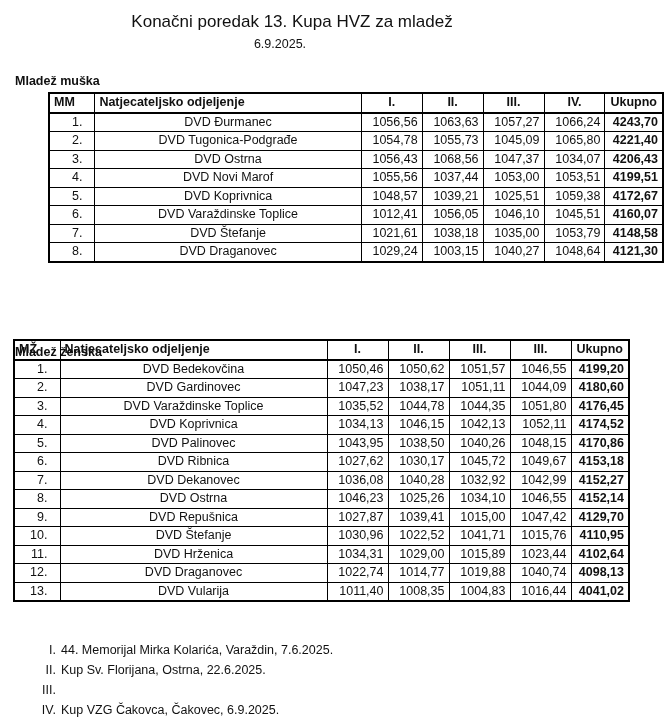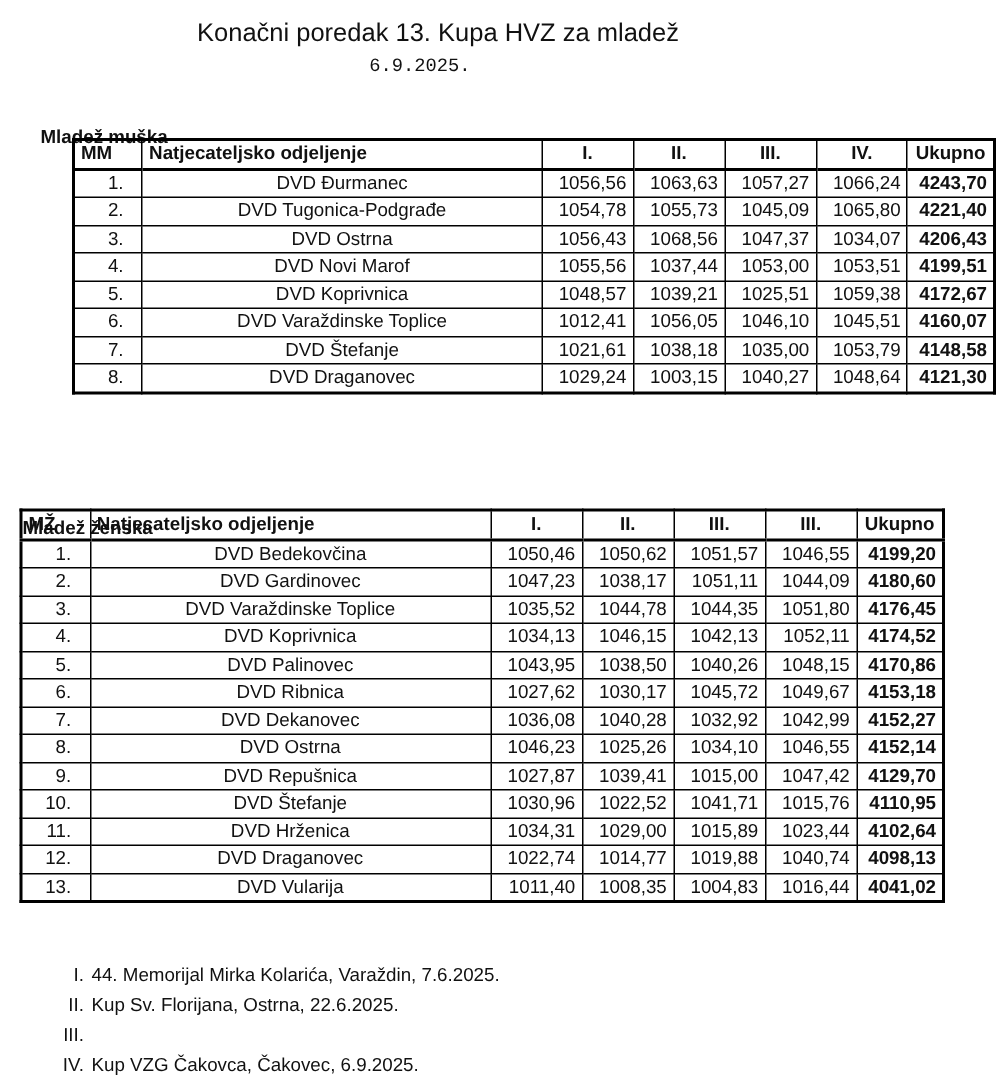--- a/index.html
+++ b/index.html
@@ -1,18 +1,18 @@
 <!DOCTYPE html>
 <html><head>
 <meta charset="utf-8">
 <style>
   html, body { margin: 0; padding: 0; background: #ffffff; }
   body { width: 664px; height: 723px; position: relative; font-family: "Liberation Sans", sans-serif; color: #111; overflow: hidden; }
   .title { position: absolute; top: 12px; left: 0; width: 584px; text-align: center; font-size: 17px; }
-  .date { position: absolute; top: 37px; left: 0; width: 560px; text-align: center; font-size: 12.5px; font-family: Liberation Mono, monospace; }
+  .date { position: absolute; top: 37px; left: 0; width: 560px; text-align: center; font-size: 12.5px; }
   .section-title { position: absolute; left: 15px; font-size: 12.5px; font-weight: bold; }
   table.results { position: absolute; left: 13px; border-collapse: collapse; border: 2.5px solid #000; font-size: 12.5px; table-layout: fixed; }
   table.results th, table.results td { border: 1.5px solid #000; padding: 0 4px; height: 17.5px; line-height: 17px; white-space: nowrap; overflow: hidden; }
   table.results thead th { border-bottom: 2.5px solid #000; font-weight: bold; }
   table.results th.c-rank { text-align: left; }
   table.results th.c-name { text-align: left; }
   table.results th.c-num { text-align: center; }
   table.results td.c-rank { text-align: right; padding-right: 12px; }
   table.results td.c-name { text-align: center; }
   table.results td.c-num { text-align: right; }
@@ -24,21 +24,21 @@
   .legend { position: absolute; left: 0; top: 640px; font-size: 12.5px; line-height: 20px; }
   .legend-row { display: flex; }
   .legend-key { width: 56px; text-align: right; padding-right: 5px; }
 </style>
 </head>
 <body>
 
 <div class="title">Konačni poredak 13. Kupa HVZ za mladež</div>
 <div class="date">6.9.2025.</div>
 
-<div class="section-title" style="top:84px;margin-left:12px;">Mladež muška</div>
+<div class="section-title" style="top:74px;">Mladež muška</div>
 <table class="results" style="top:92px;margin-left:35px;">
   <colgroup>
     <col class="col-rank">
       <col class="col-name">
       <col class="col-num">
       <col class="col-num">
       <col class="col-num">
       <col class="col-num">
       <col class="col-total">
   </colgroup>

